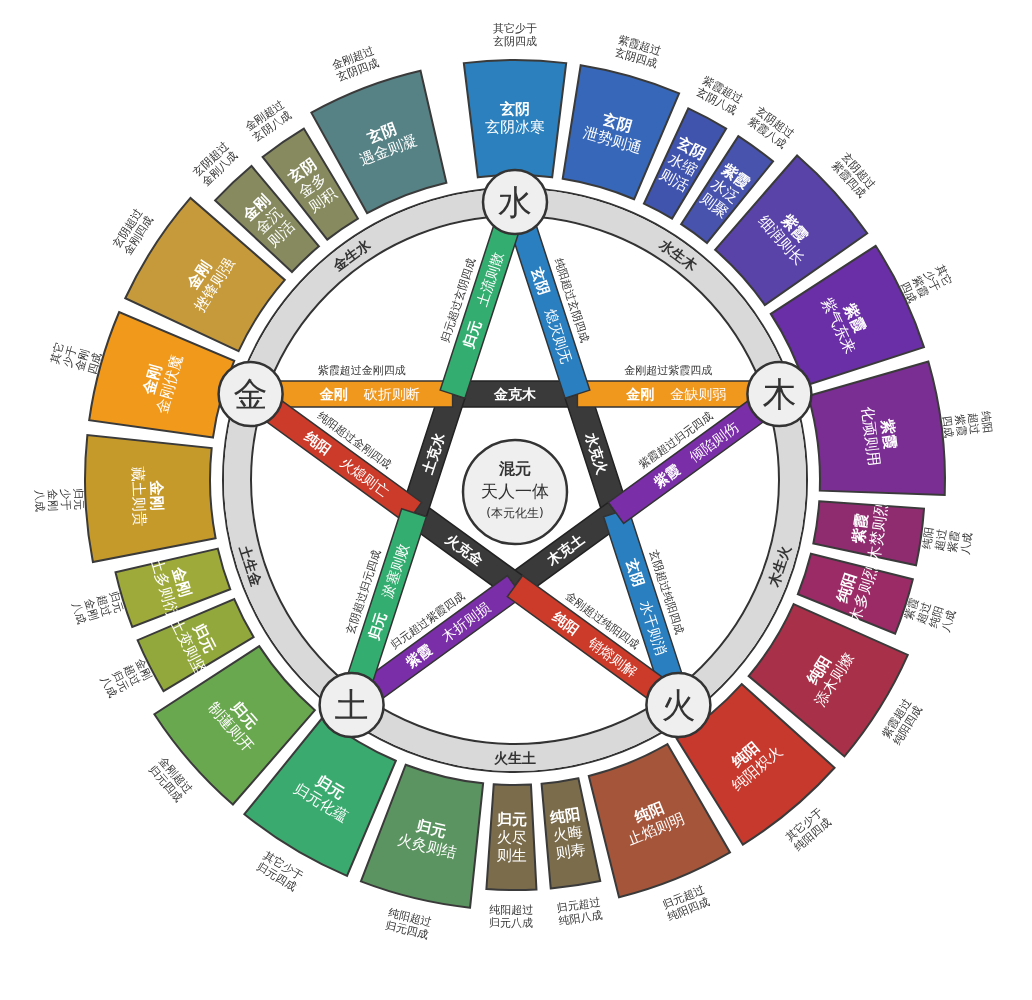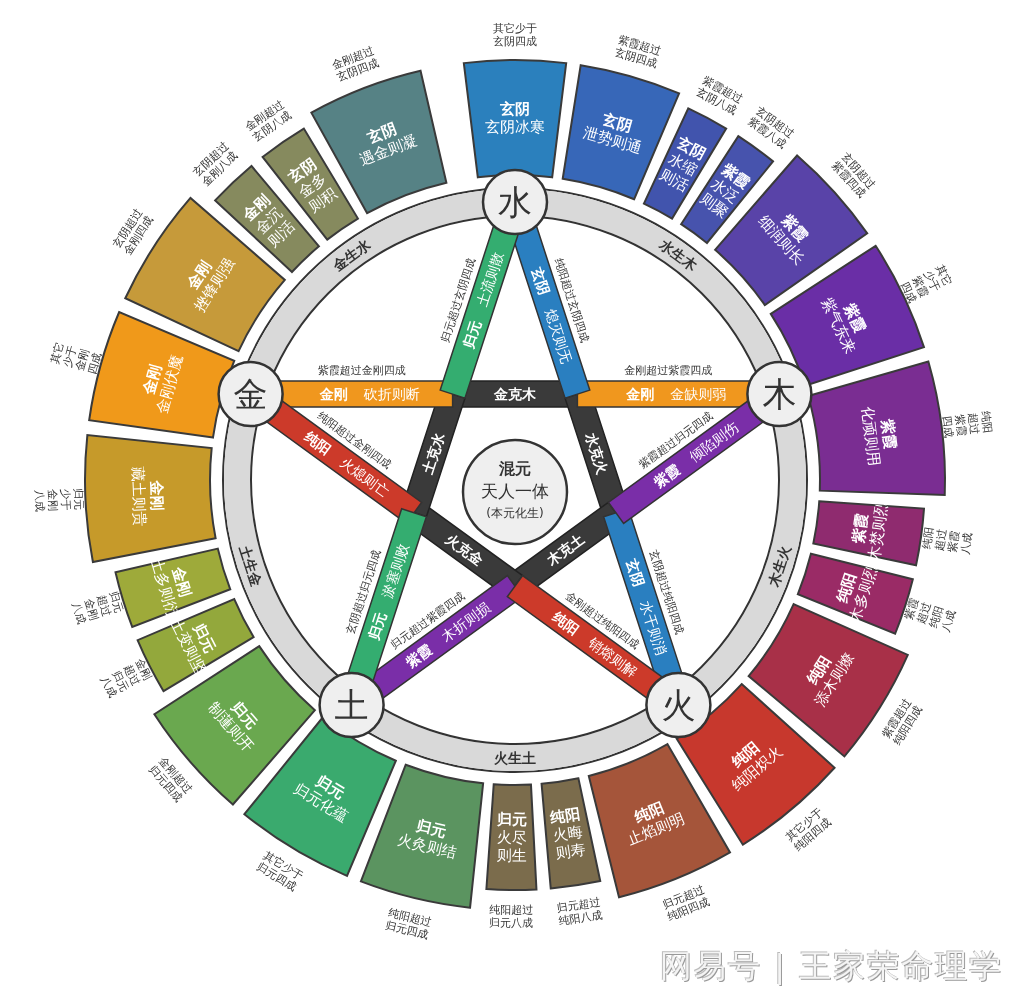--- a/index.html
+++ b/index.html
@@ -460,14 +460,13 @@
           <text x="250.60628846994734" y="406.09327556376456" text-anchor="middle" class="node-char">金</text>
         </g>
       </g>
     <g id="center-layer">
       <circle cx="515" cy="492" r="52" fill="#efefef" stroke="#333" stroke-width="2.5"></circle>
       <text x="515" y="474" text-anchor="middle" class="center-title">混元</text>
       <text x="515" y="497" text-anchor="middle" class="center-body">天人一体</text>
       <text x="515" y="517" text-anchor="middle" class="center-sub">(本元化生)</text>
     </g>
   </svg>
-  <div id="watermark">网易号 | 王家荣命理学</div>
 </div>
 
 </body></html>

